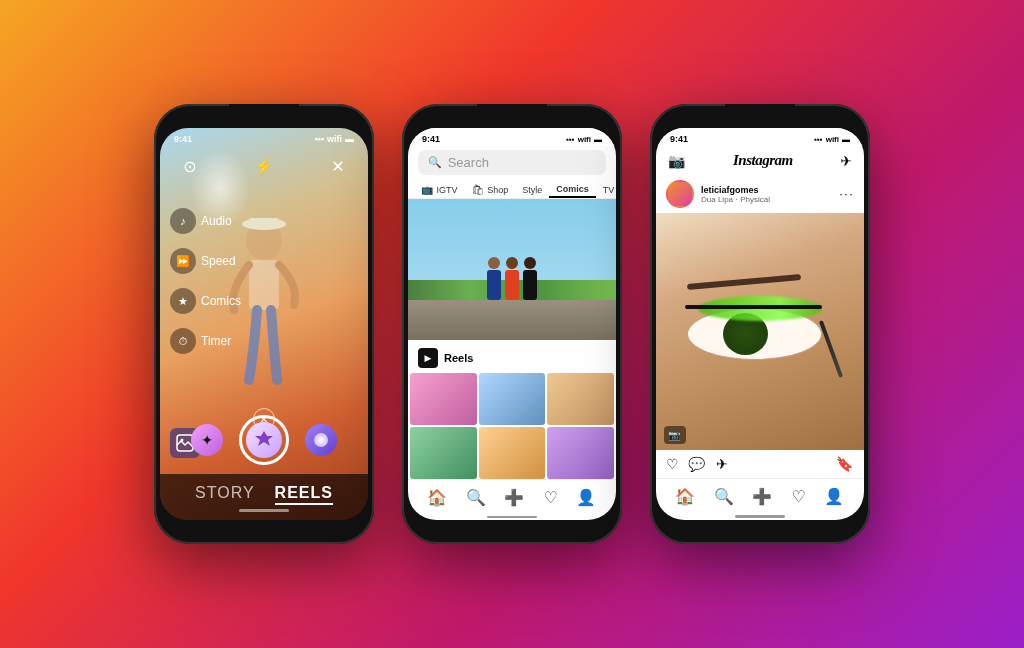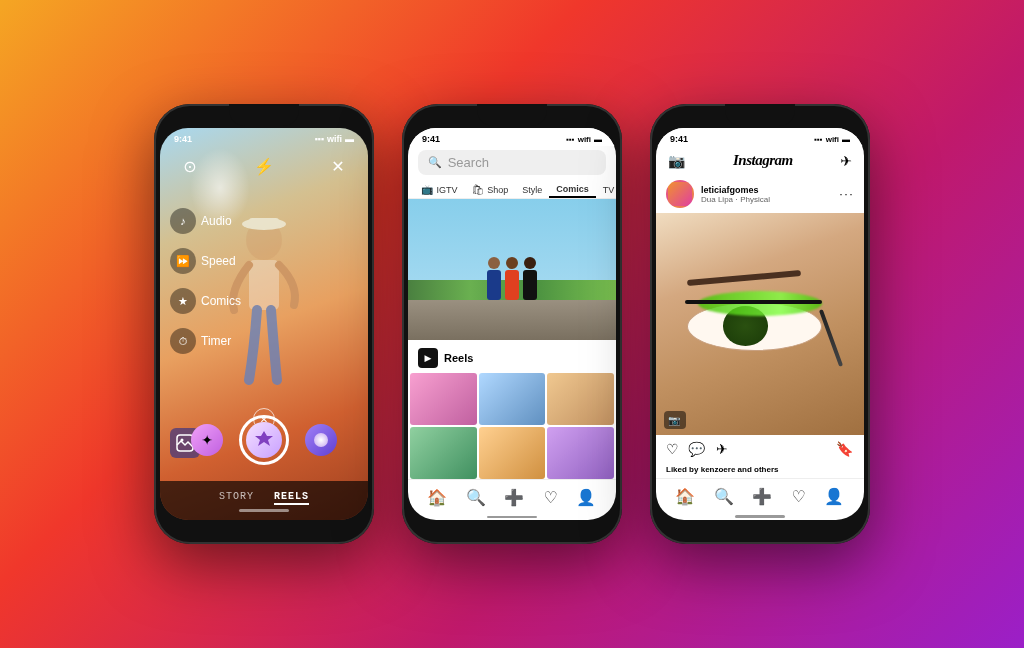--- a/index.html
+++ b/index.html
@@ -153,25 +153,24 @@
     }
 
     .story-reels-tabs {
       display: flex;
       justify-content: center;
       gap: 20px;
       margin-top: 4px;
     }
 
     .story-reels-tabs span {
-      font-size: 10px;
+      font-size: 16px;
       color: rgba(255,255,255,0.7);
       letter-spacing: 1px;
       text-transform: uppercase;
-      font-family: Liberation Mono, monospace;
     }
 
     .story-reels-tabs .active-tab {
       color: #fff;
       font-weight: 700;
       border-bottom: 2px solid #fff;
       padding-bottom: 1px;
     }
 
     .bottom-indicator {
@@ -806,23 +805,20 @@
 
       <div class="post-actions">
         <div class="action-left">
           <span class="action-icon">♡</span>
           <span class="action-icon">💬</span>
           <span class="action-icon">✈</span>
         </div>
         <span class="action-icon">🔖</span>
       </div>
 
-      <div class="post-caption">
-        <span class="caption-bold">Liked by kenzoere and others</span>
-      </div>
 
       <div class="bottom-nav">
         <span class="nav-icon active">🏠</span>
         <span class="nav-icon">🔍</span>
         <span class="nav-icon">➕</span>
         <span class="nav-icon">♡</span>
         <span class="nav-icon">👤</span>
       </div>
 
       <div class="home-indicator dark"></div>

